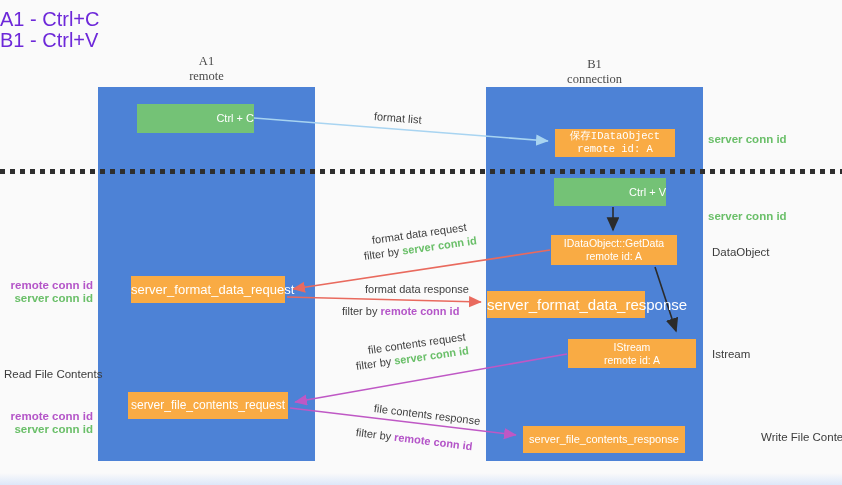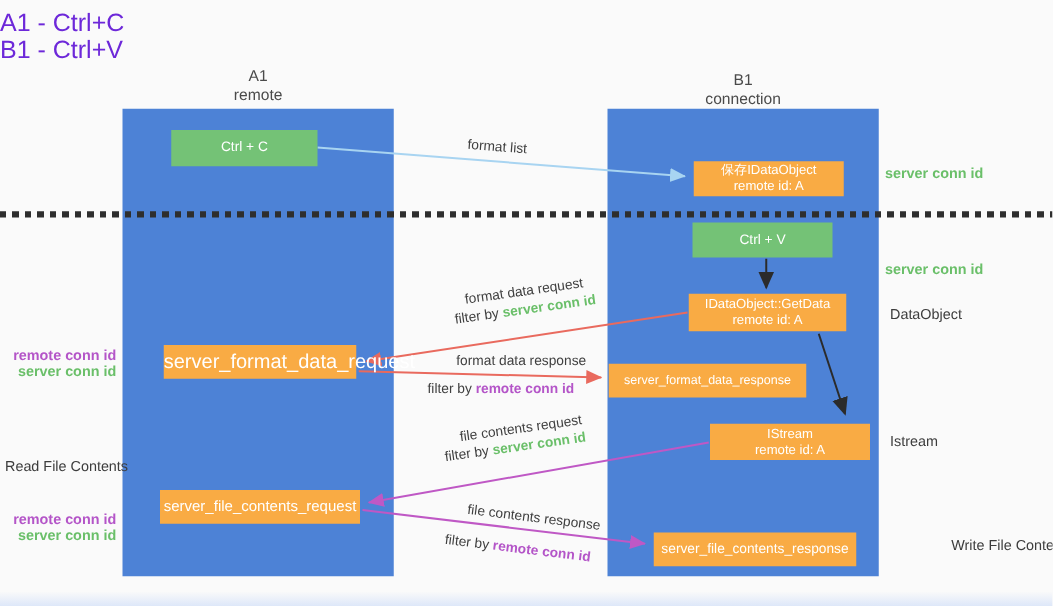--- a/index.html
+++ b/index.html
@@ -12,21 +12,21 @@
   }
   #canvas { position: absolute; inset: 0; width: 842px; height: 485px; }
 
   .title {
     position: absolute; left: 0; right: 0; top: 9px;
     font-size: 20px; line-height: 21px;
     color: #6d28d9; z-index: 6;
   }
   .col-header {
     position: absolute; text-align: center; font-size: 12.5px;
-    line-height: 15px; color: #4a4a4a; z-index: 6;
+    line-height: 15px; color: #4a4a4a; z-index: 6; font-family: Liberation Serif, serif;
   }
   .col-header.a { left: 98px; width: 217px; top: 54px; }
   .col-header.b { left: 486px; width: 217px; top: 57px; }
 
   .column {
     position: absolute; top: 87px; height: 374px; width: 217px;
     background: var(--column-blue, #4d82d6); z-index: 1;
   }
   .column.a { left: 98px; }
   .column.b { left: 486px; }
@@ -37,21 +37,21 @@
     z-index: 2;
   }
 
   svg.arrows { position: absolute; inset: 0; z-index: 3; pointer-events: none; }
 
   .node {
     position: absolute; z-index: 4; color: #fff; text-align: center;
     display: flex; flex-direction: column; justify-content: center;
     font-size: 11px; line-height: 13px;
   }
-  .node.green { background: var(--box-green, #74c276); }
+  .node.green { background: var(--box-green, #74c276); text-align: right; }
   .node.orange { background: var(--box-orange, #f9ab44); font-size: 10.5px; }
 
   .side-label { position: absolute; z-index: 6; font-size: 11.5px; color: #3c3c3c; white-space: nowrap; }
   .side-label.right-align { text-align: right; }
   .green-t { color: var(--text-green, #6abf69); font-weight: bold; }
   .purple-t { color: var(--text-purple, #b455c8); font-weight: bold; }
 
   .alabel {
     position: absolute; z-index: 6; font-size: 11px; color: #3f3f3f;
     white-space: nowrap; transform-origin: left center;
@@ -110,39 +110,39 @@
     <line x1="287" y1="297" x2="481" y2="302" style="stroke:var(--arrow-red,#e96a5e);stroke-width:1.6" marker-end="url(#m-red)"></line>
     <line x1="655" y1="267" x2="676" y2="331" style="stroke:var(--arrow-black,#2b2b2b);stroke-width:1.6" marker-end="url(#m-black)"></line>
     <line x1="567" y1="354" x2="295" y2="402" style="stroke:var(--arrow-magenta,#bf58c5);stroke-width:1.6" marker-end="url(#m-magenta)"></line>
     <line x1="290" y1="408" x2="516" y2="435" style="stroke:var(--arrow-magenta,#bf58c5);stroke-width:1.6" marker-end="url(#m-magenta)"></line>
   </svg>
 
   <div class="node green" style="left:137px; top:104px; width:117px; height:29px;">
     <div>Ctrl + C</div>
   </div>
 
-  <div class="node orange" style="left:555px; top:129px; width:120px; height:28px;">
+  <div class="node orange" style="left:555px; top:129px; width:120px; height:28px;font-family:Liberation Mono, monospace;">
     <div>保存IDataObject</div>
     <div>remote id: A</div>
   </div>
 
   <div class="node green" style="left:554px; top:178px; width:112px; height:28px;">
     <div>Ctrl + V</div>
   </div>
 
   <div class="node orange" style="left:551px; top:235px; width:126px; height:30px;">
     <div>IDataObject::GetData</div>
     <div>remote id: A</div>
   </div>
 
-  <div class="node orange" style="left:131px; top:276px; width:154px; height:27px; font-size:16px;">
+  <div class="node orange" style="left:131px; top:276px; width:154px; height:27px; font-size:13px;">
     <div>server_format_data_request</div>
   </div>
 
-  <div class="node orange" style="left:487px; top:291px; width:158px; height:27px; font-size:10px;">
+  <div class="node orange" style="left:487px; top:291px; width:158px; height:27px; font-size:15px;">
     <div>server_format_data_response</div>
   </div>
 
   <div class="node orange" style="left:568px; top:339px; width:128px; height:29px;">
     <div>IStream</div>
     <div>remote id: A</div>
   </div>
 
   <div class="node orange" style="left:128px; top:392px; width:160px; height:27px; font-size:12px;justify-content:center;">
     <div>server_file_contents_request</div>

